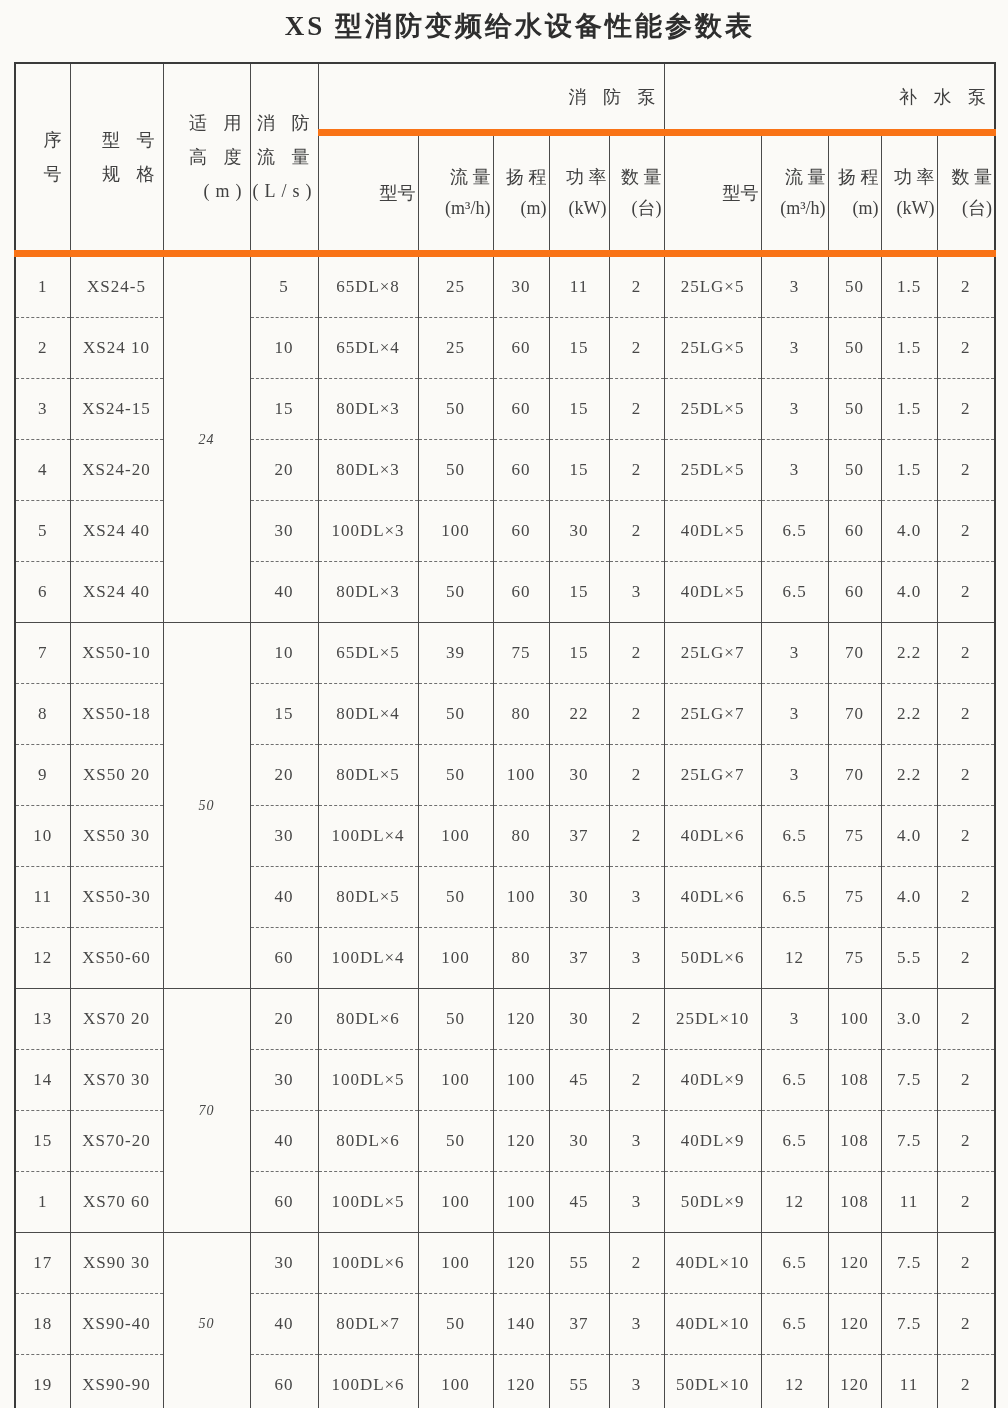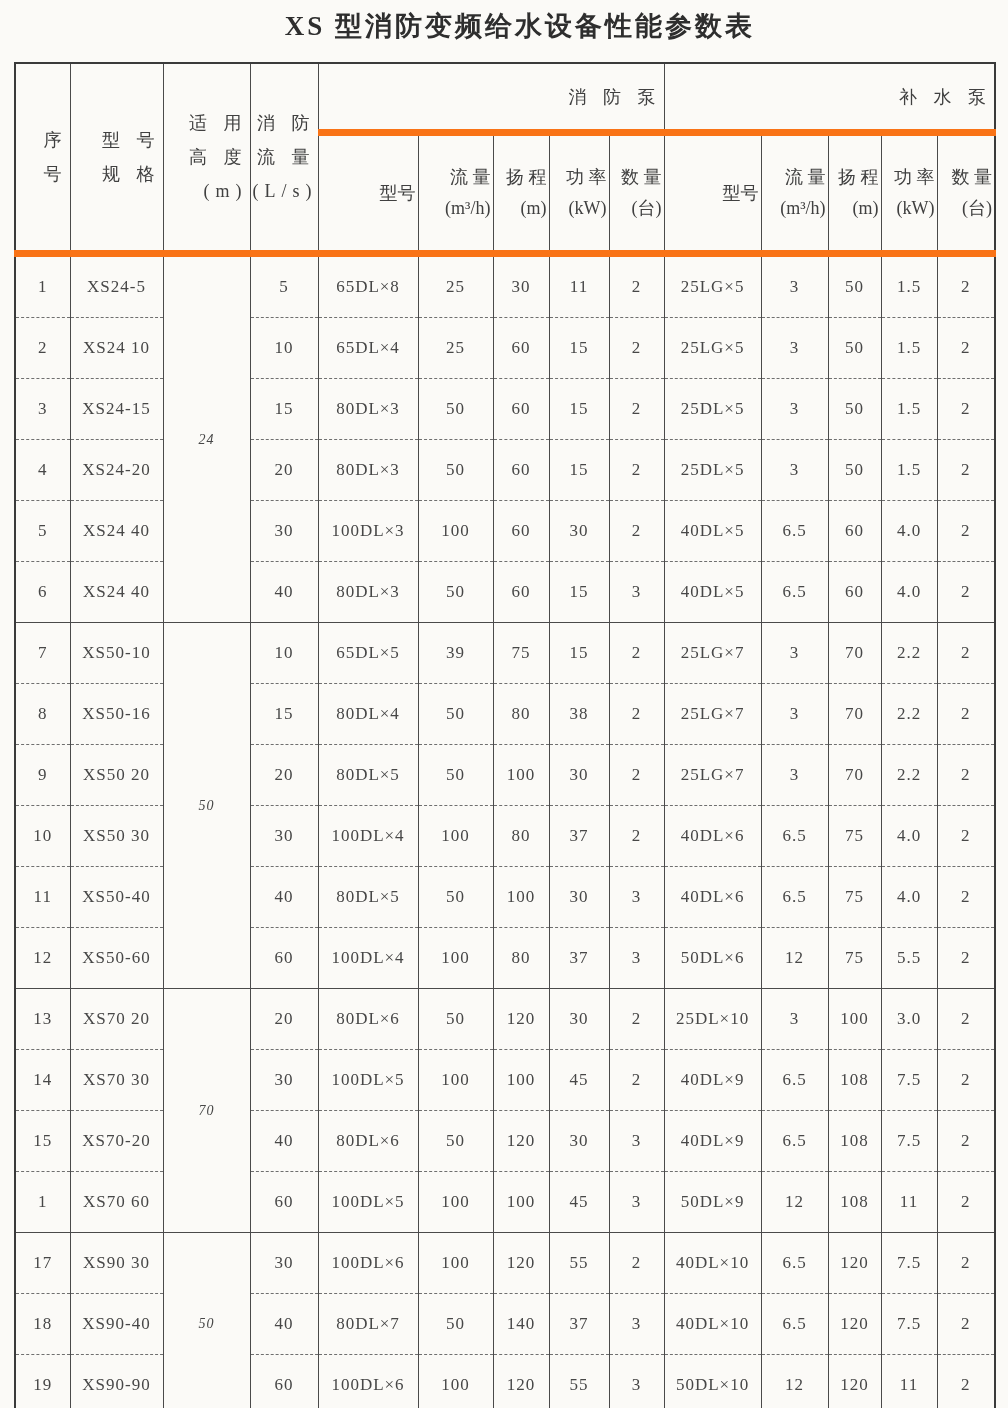--- a/index.html
+++ b/index.html
@@ -241,26 +241,26 @@
         <td class="cell-firepump-power">15</td>
         <td class="cell-firepump-qty">2</td>
         <td class="cell-supplypump-model">25LG×7</td>
         <td class="cell-supplypump-flow">3</td>
         <td class="cell-supplypump-head">70</td>
         <td class="cell-supplypump-power">2.2</td>
         <td class="cell-supplypump-qty">2</td>
       </tr>
       <tr>
         <td class="cell-serial">8</td>
-        <td class="cell-model-spec">XS50-16</td>
+        <td class="cell-model-spec">XS50-18</td>
         <td class="cell-fire-flow">15</td>
         <td class="cell-firepump-model">80DL×4</td>
         <td class="cell-firepump-flow">50</td>
         <td class="cell-firepump-head">80</td>
-        <td class="cell-firepump-power">38</td>
+        <td class="cell-firepump-power">22</td>
         <td class="cell-firepump-qty">2</td>
         <td class="cell-supplypump-model">25LG×7</td>
         <td class="cell-supplypump-flow">3</td>
         <td class="cell-supplypump-head">70</td>
         <td class="cell-supplypump-power">2.2</td>
         <td class="cell-supplypump-qty">2</td>
       </tr>
       <tr>
         <td class="cell-serial">9</td>
         <td class="cell-model-spec">XS50 20</td>
@@ -286,21 +286,21 @@
         <td class="cell-firepump-power">37</td>
         <td class="cell-firepump-qty">2</td>
         <td class="cell-supplypump-model">40DL×6</td>
         <td class="cell-supplypump-flow">6.5</td>
         <td class="cell-supplypump-head">75</td>
         <td class="cell-supplypump-power">4.0</td>
         <td class="cell-supplypump-qty">2</td>
       </tr>
       <tr>
         <td class="cell-serial">11</td>
-        <td class="cell-model-spec">XS50-40</td>
+        <td class="cell-model-spec">XS50-30</td>
         <td class="cell-fire-flow">40</td>
         <td class="cell-firepump-model">80DL×5</td>
         <td class="cell-firepump-flow">50</td>
         <td class="cell-firepump-head">100</td>
         <td class="cell-firepump-power">30</td>
         <td class="cell-firepump-qty">3</td>
         <td class="cell-supplypump-model">40DL×6</td>
         <td class="cell-supplypump-flow">6.5</td>
         <td class="cell-supplypump-head">75</td>
         <td class="cell-supplypump-power">4.0</td>

